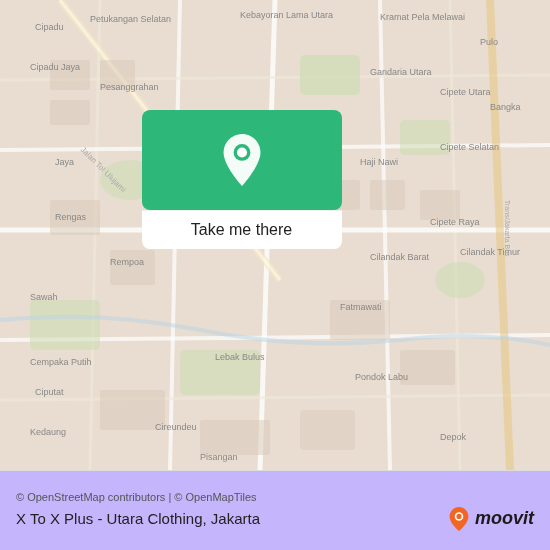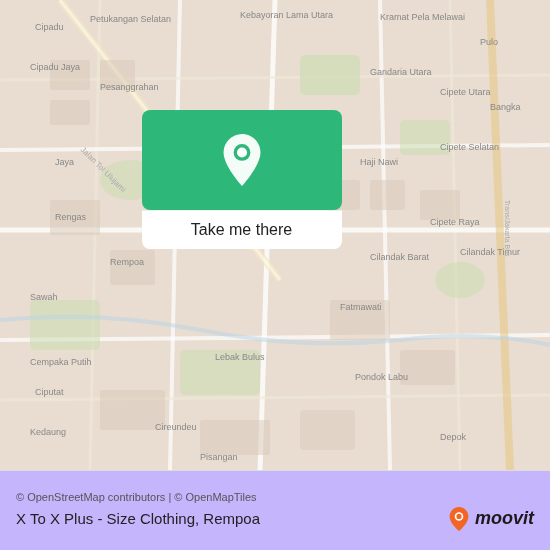--- a/index.html
+++ b/index.html
@@ -248,21 +248,21 @@
         <button id="take-me-there-btn">Take me there</button>
       </div>
       <div id="card-pointer"></div>
     </div>
 
   </div>
 
   <div id="bottom-bar">
     <div id="attribution">© OpenStreetMap contributors | © OpenMapTiles</div>
     <div id="location-name-row">
-      <span id="location-name">X To X Plus - Size Clothing, Rempoa</span>
+      <span id="location-name">X To X Plus - Utara Clothing, Jakarta</span>
       <div id="moovit-logo">
 
         <svg id="moovit-pin" viewBox="0 0 24 28" xmlns="http://www.w3.org/2000/svg">
           <path d="M12 0 C6 0 1 5 1 11 C1 19 12 28 12 28 C12 28 23 19 23 11 C23 5 18 0 12 0Z" fill="#f26522"></path>
           <circle cx="12" cy="11" r="5" fill="white"></circle>
           <circle cx="12" cy="11" r="3" fill="#f26522"></circle>
         </svg>
         <span id="moovit-text">moovit</span>
       </div>
     </div>

